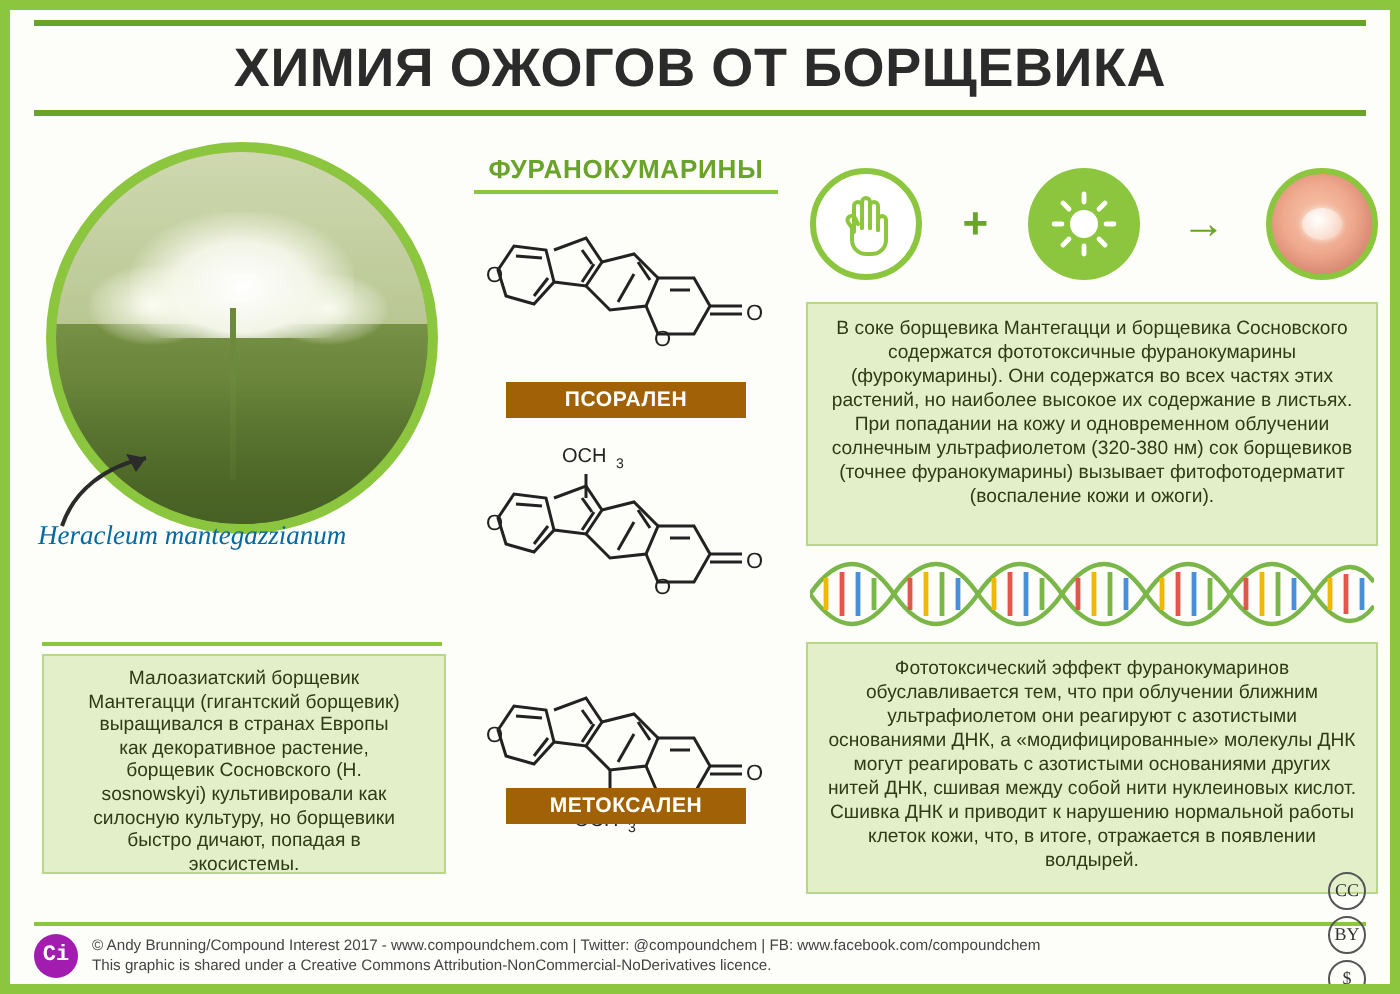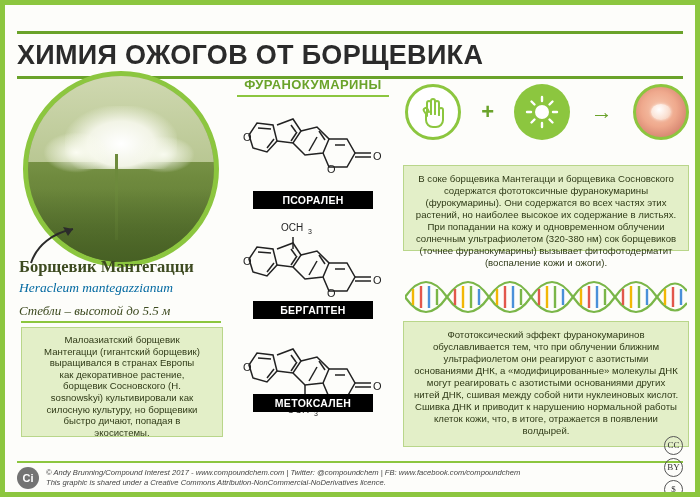--- a/index.html
+++ b/index.html
@@ -1,22 +1,22 @@
 <!DOCTYPE html>
 <html><head>
 <meta charset="utf-8">
 <style>
   html,body{margin:0;padding:0;}
   body{width:700px;height:497px;background:#ffffff;font-family:"Liberation Sans",sans-serif;}
   .page{position:relative;width:700px;height:497px;box-sizing:border-box;
         border:5px solid #8cc63f;background:#fdfdfa;overflow:hidden;}
 
   
-  .header{position:absolute;left:12px;top:26px;width:666px;height:42px;
-          display:flex;align-items:center;justify-content:flex-start;
+  .header{position:absolute;left:12px;top:5px;width:666px;height:42px;
+          display:flex;align-items:center;justify-content:center;
           border-top:3px solid #6aa32a;border-bottom:3px solid #6aa32a;}
   .header h1{margin:0;font-size:27px;font-weight:bold;letter-spacing:.3px;
              color:#2b2b2b;text-align:center;font-family:"Liberation Sans",sans-serif;}
 
   
   .photo-wrap{position:absolute;left:18px;top:66px;width:196px;height:196px;}
   .photo{width:196px;height:196px;border-radius:50%;border:5px solid #8cc63f;
          box-sizing:border-box;overflow:hidden;position:relative;
          background:linear-gradient(#9fb46a,#6f8a3e 55%,#55702e);}
   .photo .sky{position:absolute;left:0;top:0;width:100%;height:46%;
@@ -48,53 +48,53 @@
 
   
   .furo-title{position:absolute;left:226px;top:72px;width:164px;text-align:center;
         font-size:13px;font-weight:bold;color:#6aa32a;letter-spacing:.4px;}
   .furo-underline{position:absolute;left:232px;top:90px;width:152px;height:2px;background:#8cc63f;}
 
   .struct{position:absolute;width:164px;height:96px;left:226px;}
   .s1{top:96px;} .s2{top:212px;} .s3{top:330px;}
 
   .chem-label{position:absolute;left:248px;width:120px;height:18px;
-        background:#000000;color:#ffffff;font-size:10.5px;font-weight:bold;
+        background:#a16207;color:#ffffff;font-size:10.5px;font-weight:bold;
         display:flex;align-items:center;justify-content:center;letter-spacing:.3px;}
   .l1{top:186px;} .l2{top:296px;} .l3{top:389px;}
 
   
   .icon-row{position:absolute;left:400px;top:76px;width:284px;height:62px;
         display:flex;align-items:center;justify-content:space-between;}
   .circ{width:56px;height:56px;border-radius:50%;box-sizing:border-box;
         display:flex;align-items:center;justify-content:center;}
   .circ.green{border:3px solid #8cc63f;background:#ffffff;}
   .circ.sun{background:#8cc63f;}
   .circ.skin{border:3px solid #8cc63f;overflow:hidden;
         background:radial-gradient(circle at 46% 44%, #f7c9b0 0%, #efa98d 45%, #d98a74 72%, #c87a63 100%);}
   .blister{width:20px;height:16px;border-radius:50%;
         background:radial-gradient(circle at 40% 35%, #ffffff 0%, #fbe3d6 55%, #f0c3ae 100%);
         box-shadow:0 0 3px rgba(255,255,255,.7);}
   .plus,.arr{font-size:22px;color:#6aa32a;font-weight:bold;}
 
   .right-box{position:absolute;left:398px;width:286px;
         background:#e3efc8;border:1px solid #b9d68a;box-sizing:border-box;
         padding:7px 9px;font-size:9.6px;line-height:12px;color:#2f3a17;text-align:center;}
-  .rb1{top:160px;height:86px;}
+  .rb1{top:146px;height:122px;}
   .rb2{top:316px;height:126px;}
 
   .dna{position:absolute;left:400px;top:272px;width:282px;height:40px;}
 
   
   .footer{position:absolute;left:12px;top:456px;width:666px;height:30px;
         border-top:2px solid #8cc63f;display:flex;align-items:center;}
-  .ci-badge{width:22px;height:22px;border-radius:50%;background:#737373;color:#fff;
+  .ci-badge{width:22px;height:22px;border-radius:50%;background:#a21caf;color:#fff;
         font-size:11px;font-weight:bold;display:flex;align-items:center;justify-content:center;
-        margin-right:7px;flex:0 0 auto;}
-  .footer-text{font-size:7.6px;line-height:9.6px;color:#444;flex:1 1 auto;font-style:italic;}
+        margin-right:7px;flex:0 0 auto;font-family:Liberation Mono, monospace;}
+  .footer-text{font-size:7.6px;line-height:9.6px;color:#444;flex:1 1 auto;}
   .cc{display:flex;gap:3px;align-items:flex-end;margin-left:6px;flex-direction:column;}
   .cc span{width:17px;height:17px;border-radius:50%;border:1.4px solid #555;color:#333;
         font-size:9px;display:flex;align-items:center;justify-content:center;
         font-family:"Liberation Serif",serif;}
 </style>
 </head>
 <body>
 
 <div class="page">
 
@@ -112,23 +112,21 @@
       <div class="grass"></div>
     </div>
   </div>
 
   <svg class="arrow-curve" viewBox="0 0 60 46">
     <path d="M4 42 C 10 24, 26 12, 46 8" stroke="#2b2b2b" stroke-width="2" fill="none"></path>
     <path d="M46 8 L 36 6 L 41 15 Z" fill="#2b2b2b"></path>
   </svg>
 
   <div class="plant-name">
-    <div class="ru">Борщевик Мантегацци</div>
     <div class="lat">Heracleum mantegazzianum</div>
-    <div class="stem-note">Стебли – высотой до 5.5 м</div>
   </div>
   <div class="sep-line"></div>
 
   <div class="left-box">Малоазиатский борщевик Мантегацци (гигантский борщевик) выращивался в странах Европы как декоративное растение, борщевик Сосновского (H. sosnowskyi) культивировали как силосную культуру, но борщевики быстро дичают, попадая в экосистемы.</div>
 
   <div class="furo-title">ФУРАНОКУМАРИНЫ</div>
   <div class="furo-underline"></div>
 
   <svg class="struct s1" viewBox="0 0 164 96">
     <g stroke="#222" stroke-width="1.5" fill="none">
@@ -170,21 +168,20 @@
         <path d="M88 38 L94 47"></path>
       <path d="M98 46 L116 46 L124 60 L116 74 L98 74 L92 60"></path>
       <path d="M104 52 L114 52"></path>
       <path d="M124 60 L140 60"></path>
         <path d="M124 64 L140 64"></path>
     </g>
     <text x="142" y="67" font-size="11" fill="#222" font-family="Liberation Sans, sans-serif">O</text>
     <text x="96" y="80" font-size="11" fill="#222" font-family="Liberation Sans, sans-serif">O</text>
     <text x="12" y="48" font-size="11" fill="#222" font-family="Liberation Sans, sans-serif">O</text>
   </svg>
-  <div class="chem-label l2">БЕРГАПТЕН</div>
 
   <svg class="struct s3" viewBox="0 0 164 96">
     <g stroke="#222" stroke-width="1.5" fill="none">
       <path d="M18 30 L26 18 L42 20 L46 36 L36 47 L22 43 Z"></path>
       <path d="M27 23 L40 24"></path>
         <path d="M43 34 L36 43"></path>
       <path d="M46 36 L62 38 L70 26 L62 14 L46 20"></path>
       <path d="M60 36 L66 27"></path>
         <path d="M60 20 L65 27"></path>
       <path d="M62 38 L74 50 L92 48 L98 34 L86 22 L70 26"></path>

